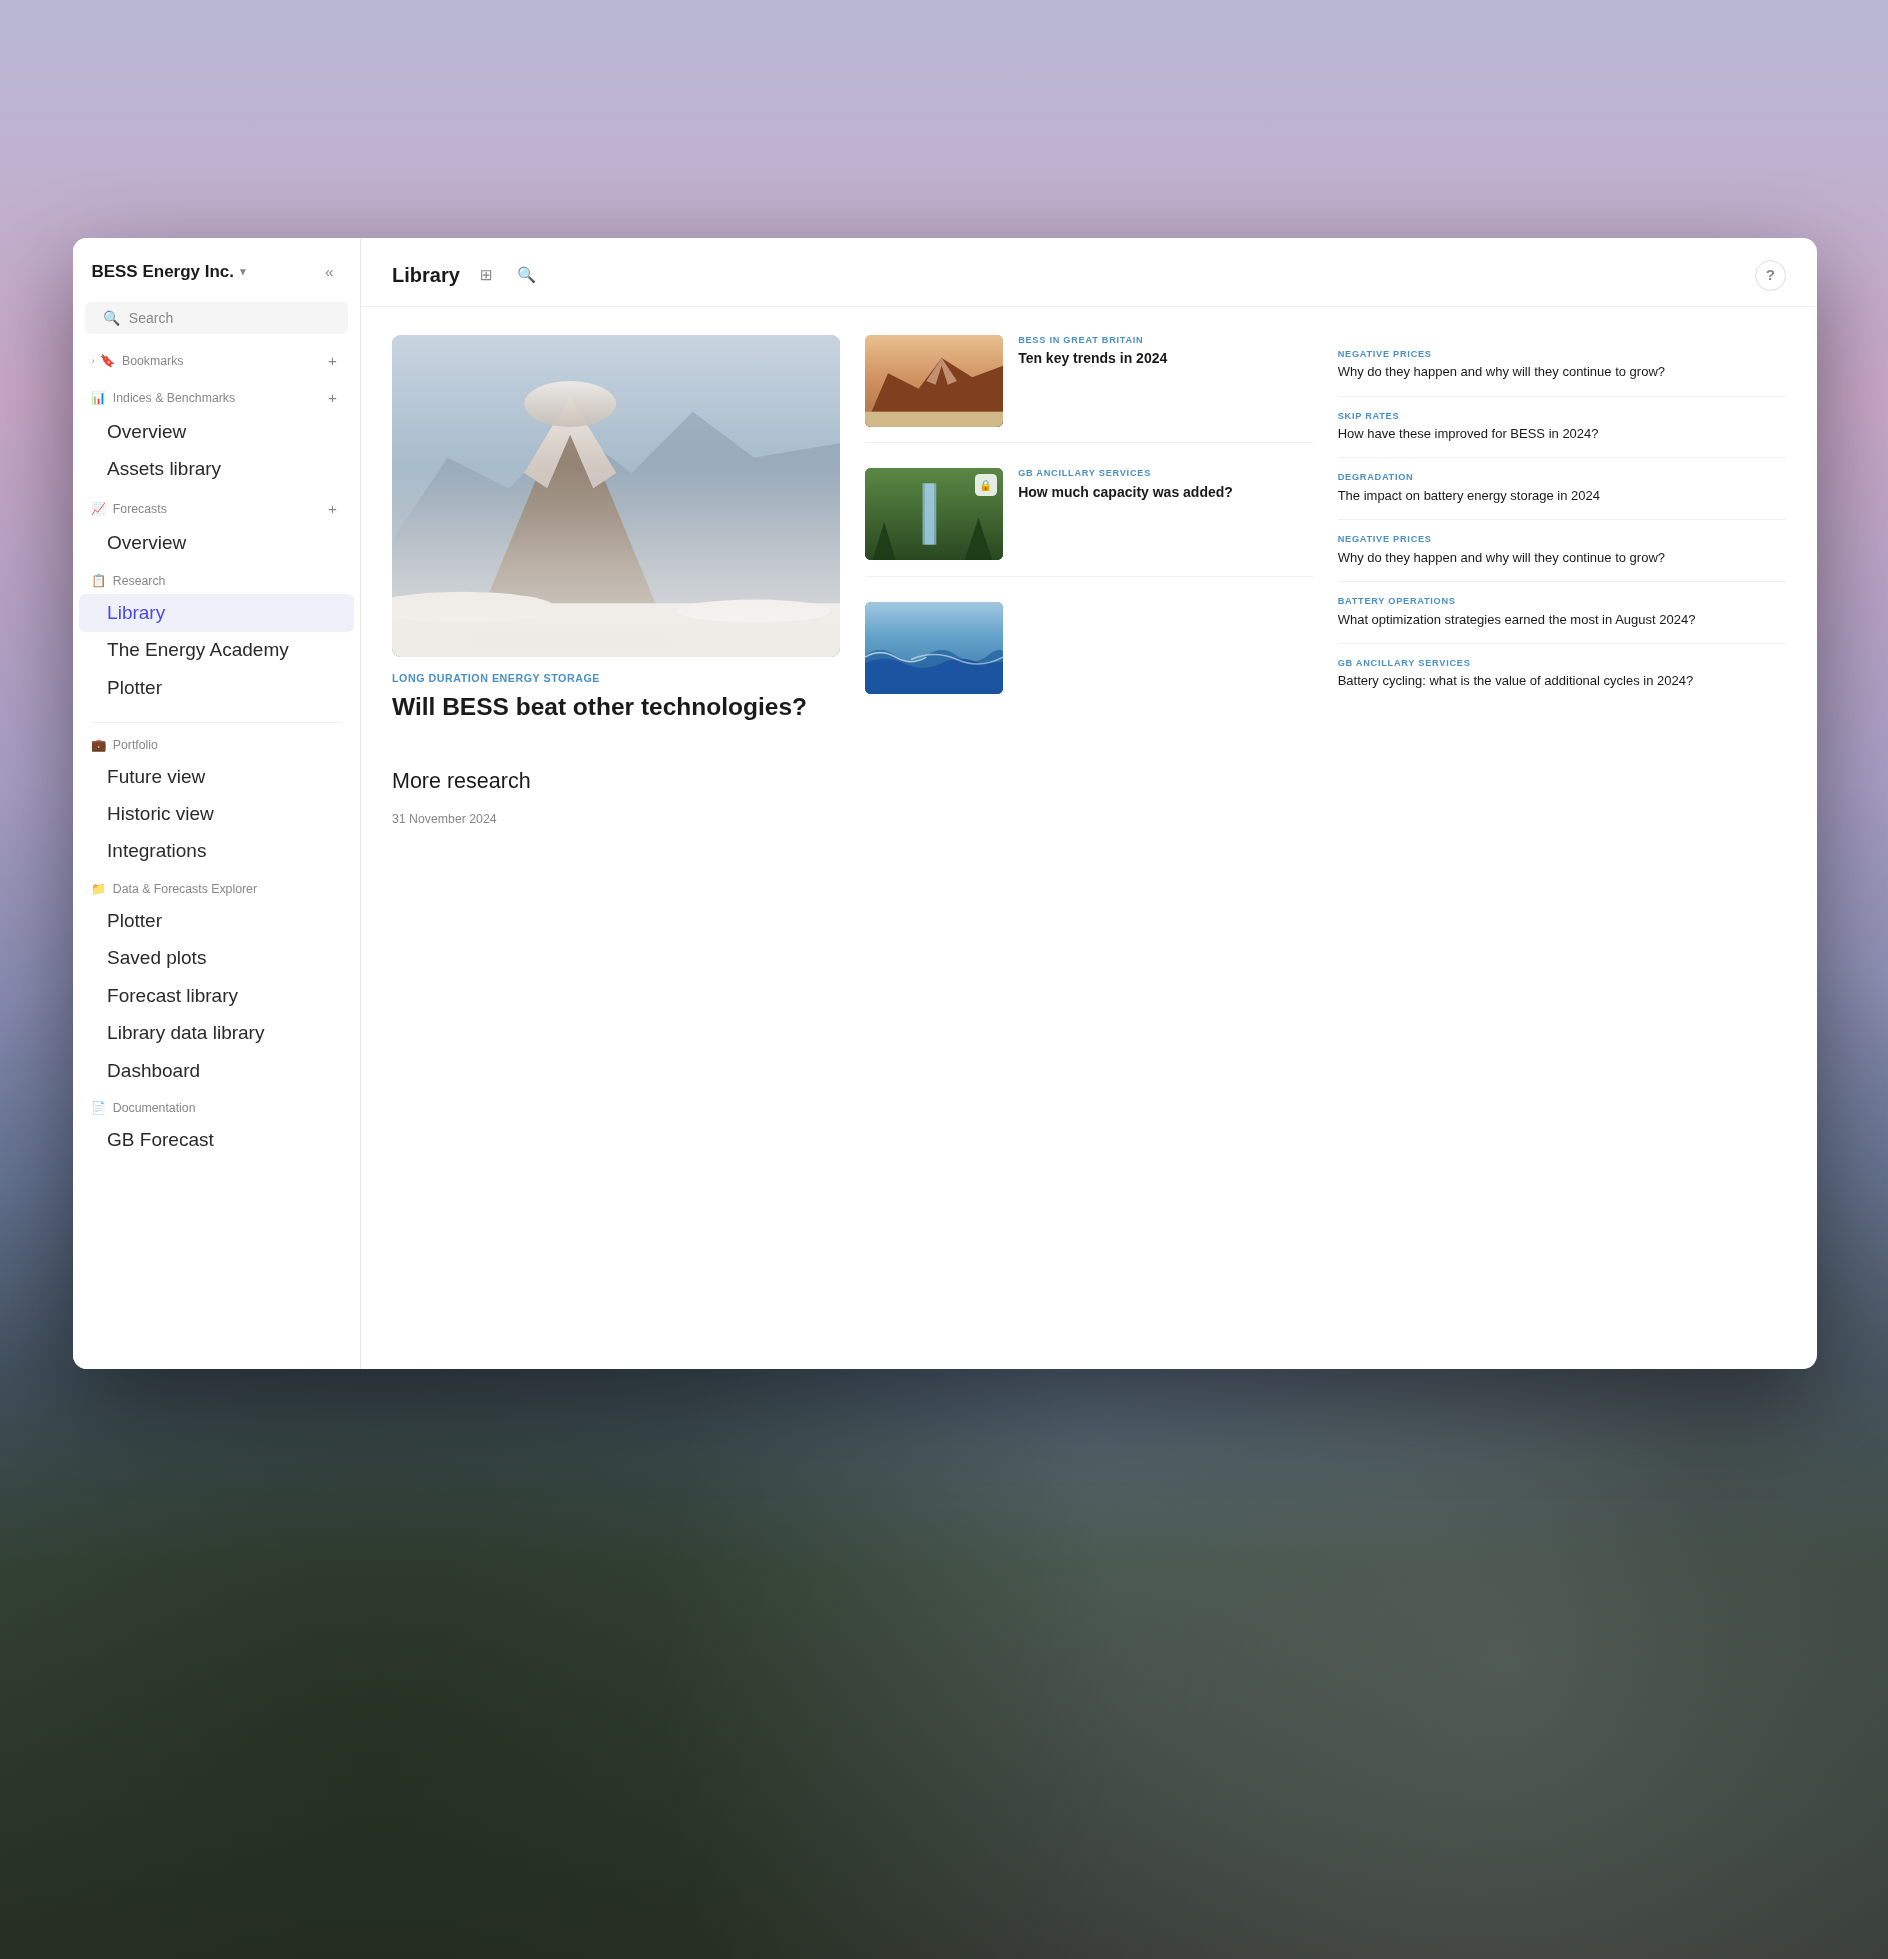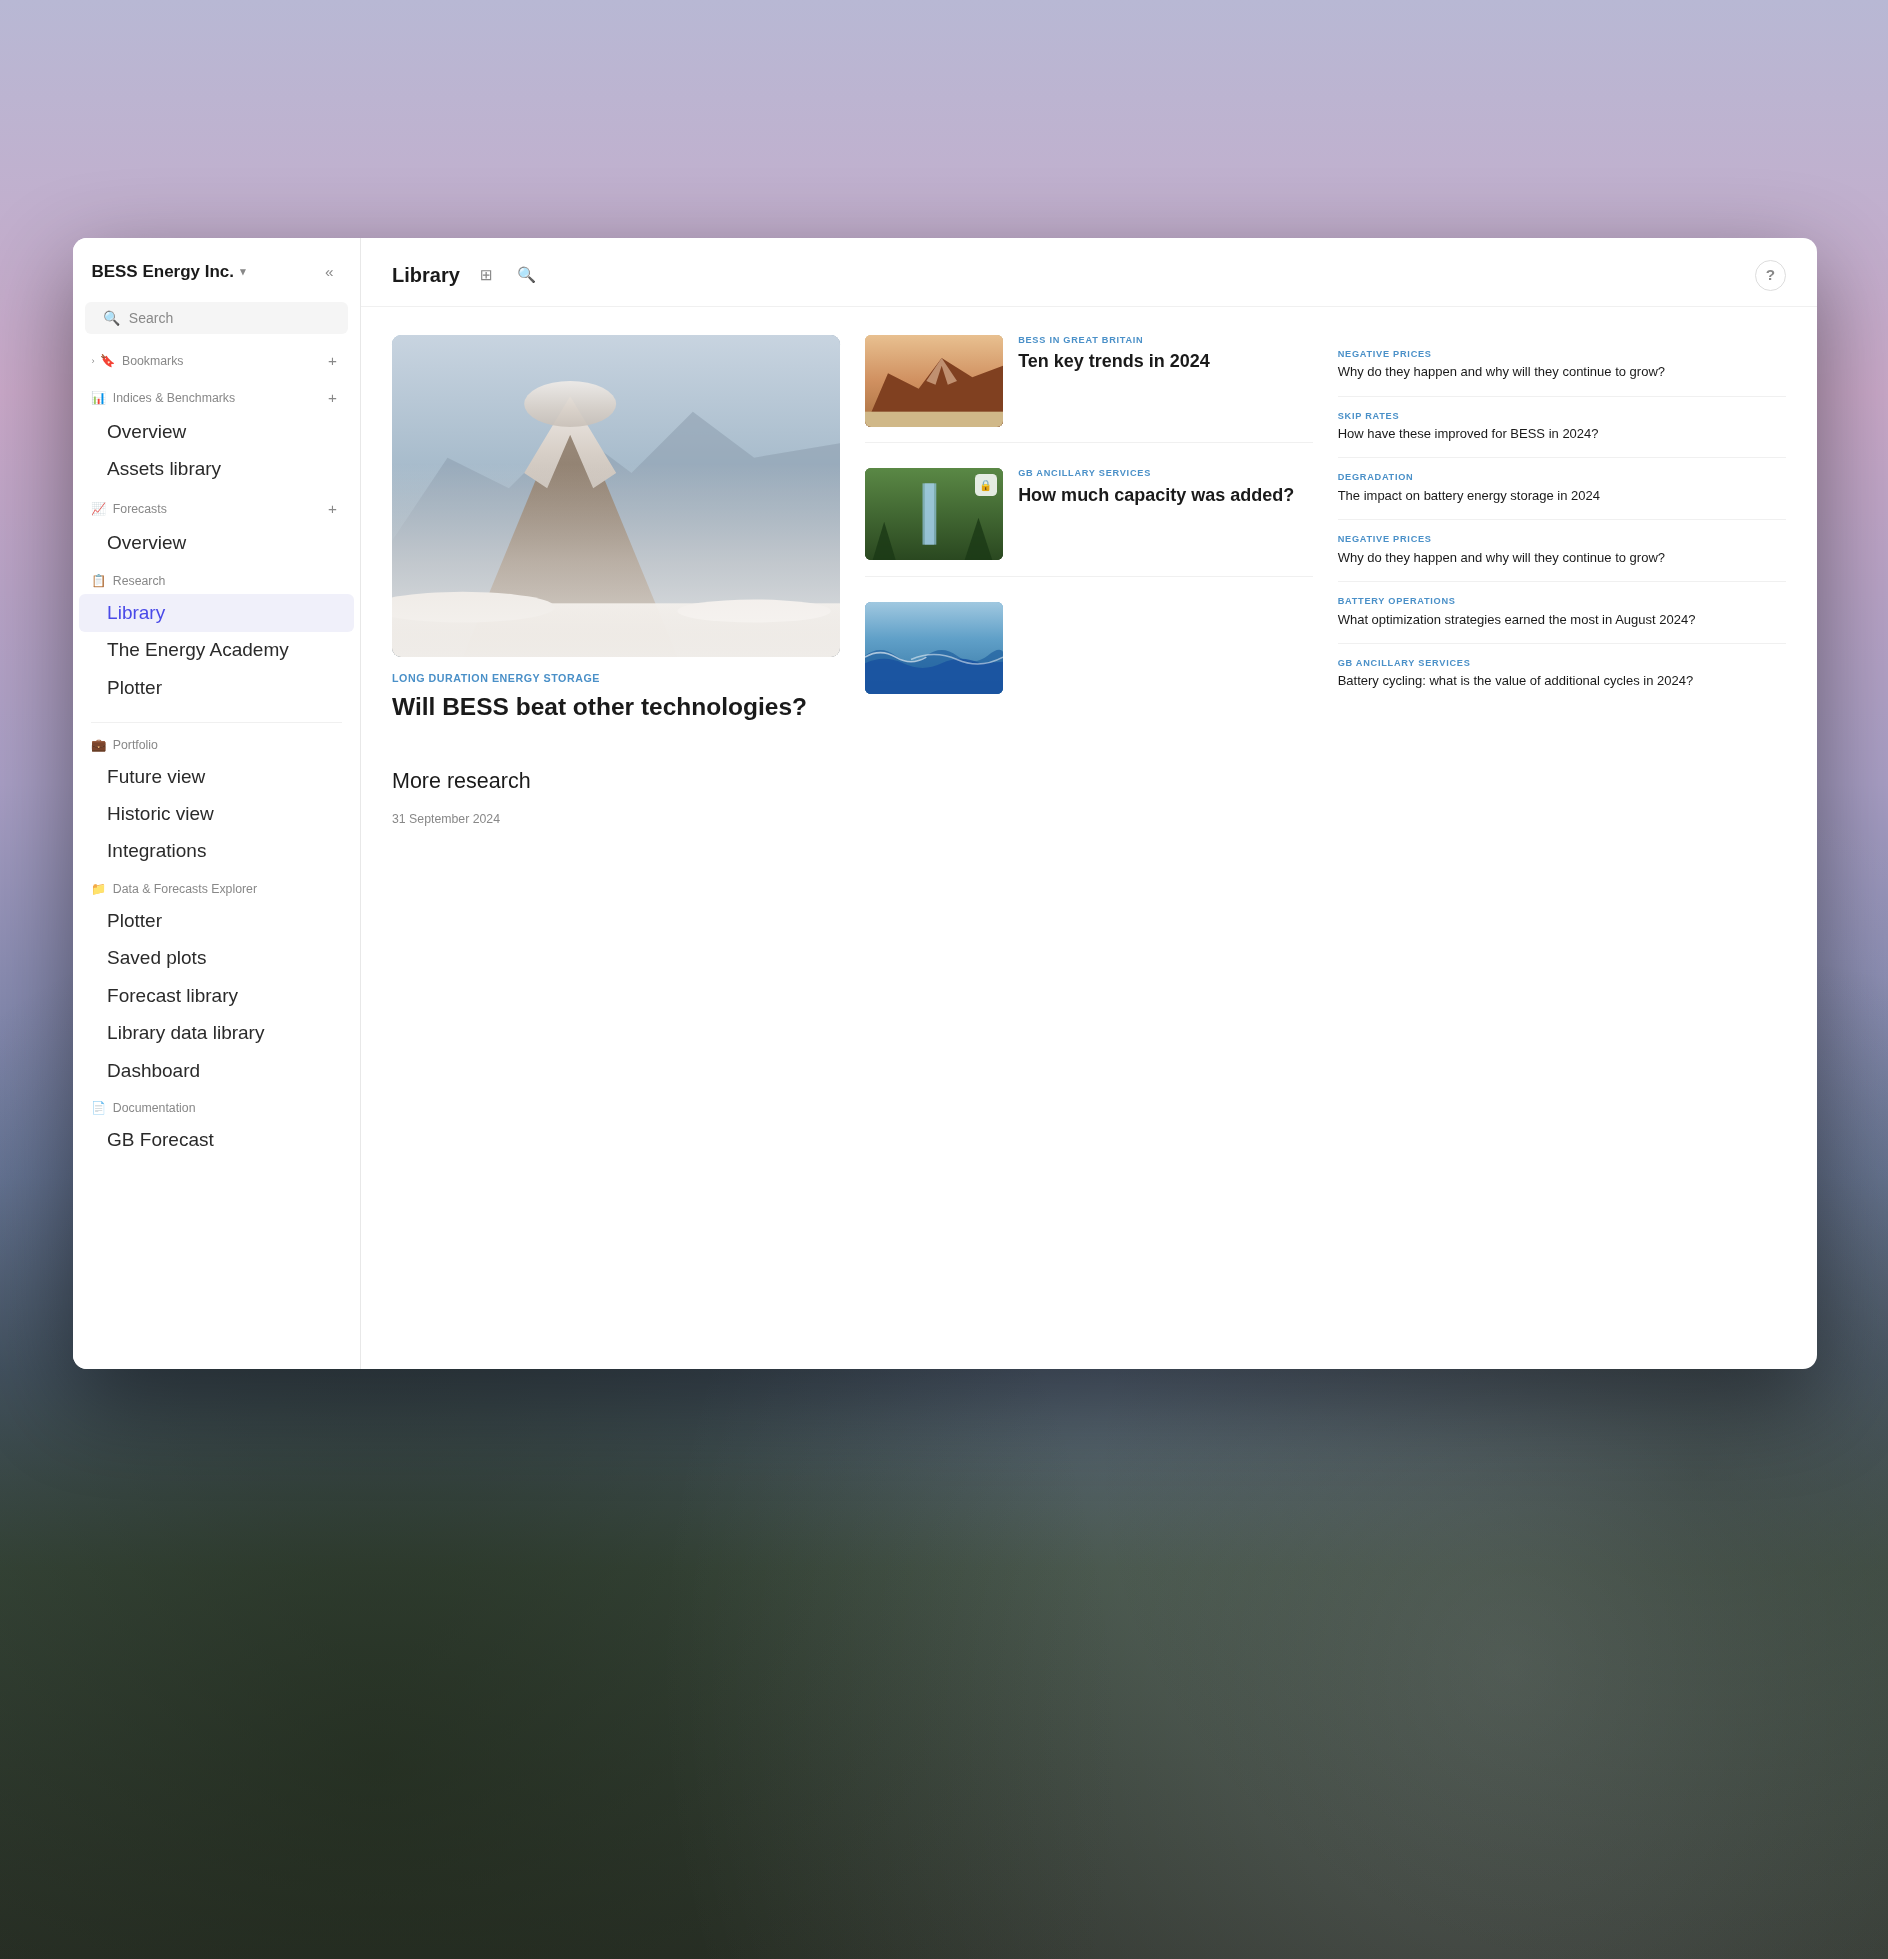--- a/index.html
+++ b/index.html
@@ -331,21 +331,21 @@
     .article-category {
       font-size: 9.2px;
       font-weight: 700;
       color: #4a90c8;
       letter-spacing: 0.08em;
       text-transform: uppercase;
       margin-bottom: 4.6px;
     }
 
     .article-title {
-      font-size: 18px;
+      font-size: 14px;
       font-weight: 600;
       color: #1a1a1a;
       line-height: 1.4;
     }
 
     
     .articles-list {
       display: flex;
       flex-direction: column;
     }
@@ -670,20 +670,20 @@
             <div class="article-list-category">GB ANCILLARY SERVICES</div>
             <div class="article-list-title">Battery cycling: what is the value of additional cycles in 2024?</div>
           </div>
 
         </div>
 
       </div>
 
       <div>
         <h2 class="more-research-title">More research</h2>
-        <div class="more-research-date">31 September 2024</div>
+        <div class="more-research-date">31 November 2024</div>
       </div>
 
     </div>
   </div>
 
 </div>
 
 
 </body></html>

